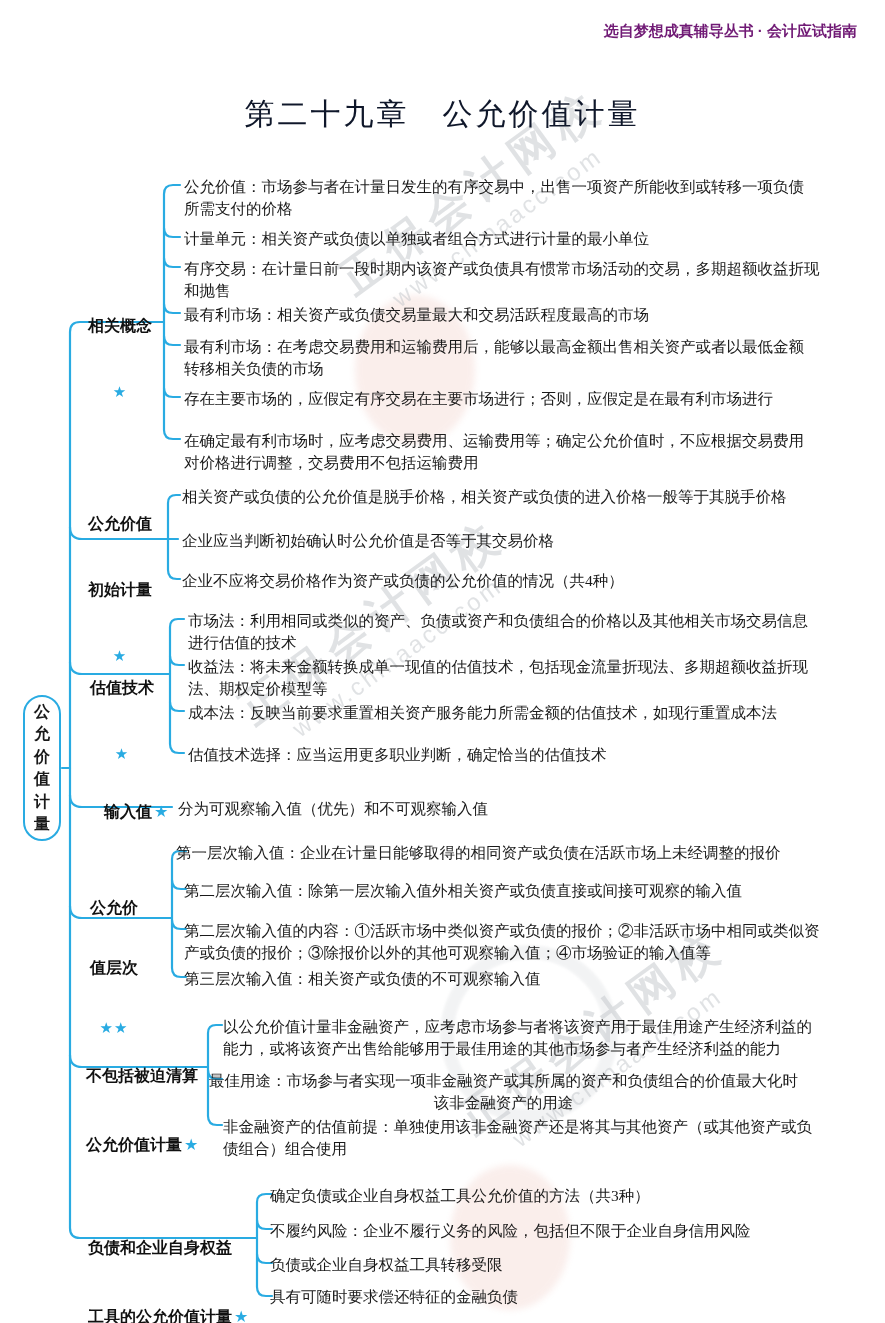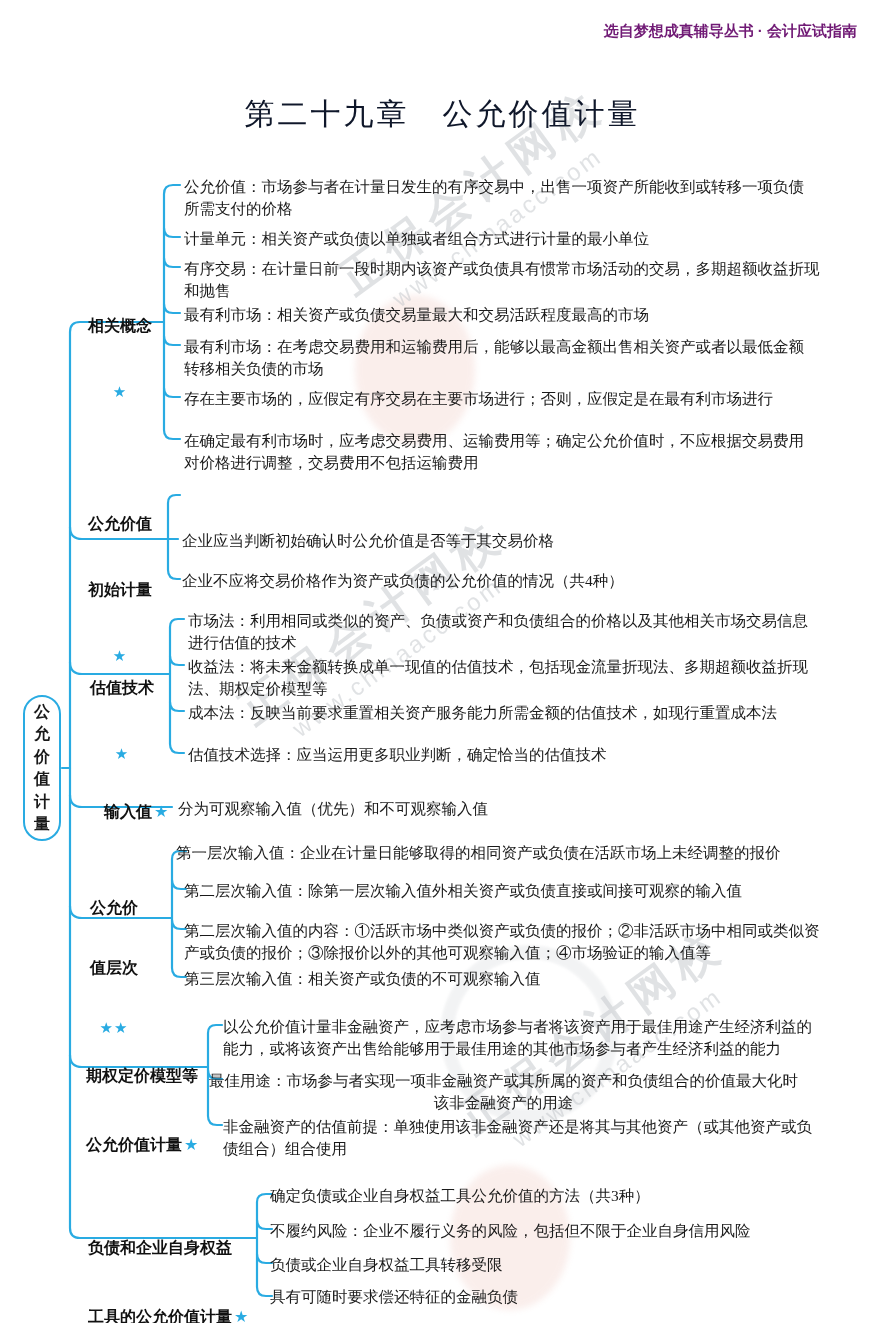--- a/index.html
+++ b/index.html
@@ -119,41 +119,42 @@
     <span>输入值</span><span class="star inline">★</span>
   </div>
 
   <div class="blabel center" style="left:84px;top:858px;width:60px;line-height:20px;">
     <div>公允价</div>
     <div>值层次</div>
     <div class="star">★★</div>
   </div>
 
   <div class="blabel" style="left:86px;top:1018px;line-height:23px;">
-    <div>期权定价模型等</div>
+    <div>不包括被迫清算</div>
     <div><span>公允价值计量</span><span class="star inline">★</span></div>
   </div>
 
   <div class="blabel" style="left:88px;top:1190px;line-height:23px;">
     <div>负债和企业自身权益</div>
     <div><span>工具的公允价值计量</span><span class="star inline">★</span></div>
   </div>
 
   <div class="leaf" style="left:184px;top:176px;">公允价值：市场参与者在计量日发生的有序交易中，出售一项资产所能收到或转移一项负债
 所需支付的价格</div>
   <div class="leaf" style="left:184px;top:228px;">计量单元：相关资产或负债以单独或者组合方式进行计量的最小单位</div>
   <div class="leaf" style="left:184px;top:258px;">有序交易：在计量日前一段时期内该资产或负债具有惯常市场活动的交易，多期超额收益折现
 和抛售</div>
   <div class="leaf" style="left:184px;top:304px;">最有利市场：相关资产或负债交易量最大和交易活跃程度最高的市场</div>
   <div class="leaf" style="left:184px;top:336px;">最有利市场：在考虑交易费用和运输费用后，能够以最高金额出售相关资产或者以最低金额
 转移相关负债的市场</div>
   <div class="leaf" style="left:184px;top:388px;">存在主要市场的，应假定有序交易在主要市场进行；否则，应假定是在最有利市场进行</div>
   <div class="leaf" style="left:184px;top:430px;">在确定最有利市场时，应考虑交易费用、运输费用等；确定公允价值时，不应根据交易费用
 对价格进行调整，交易费用不包括运输费用</div>
 
+  <div class="leaf" style="left:182px;top:486px;">相关资产或负债的公允价值是脱手价格，相关资产或负债的进入价格一般等于其脱手价格</div>
   <div class="leaf" style="left:182px;top:530px;">企业应当判断初始确认时公允价值是否等于其交易价格</div>
   <div class="leaf" style="left:182px;top:570px;">企业不应将交易价格作为资产或负债的公允价值的情况（共4种）</div>
 
   <div class="leaf" style="left:188px;top:610px;">市场法：利用相同或类似的资产、负债或资产和负债组合的价格以及其他相关市场交易信息
 进行估值的技术</div>
   <div class="leaf" style="left:188px;top:656px;">收益法：将未来金额转换成单一现值的估值技术，包括现金流量折现法、多期超额收益折现
 法、期权定价模型等</div>
   <div class="leaf" style="left:188px;top:702px;">成本法：反映当前要求重置相关资产服务能力所需金额的估值技术，如现行重置成本法</div>
   <div class="leaf" style="left:188px;top:744px;">估值技术选择：应当运用更多职业判断，确定恰当的估值技术</div>
 

